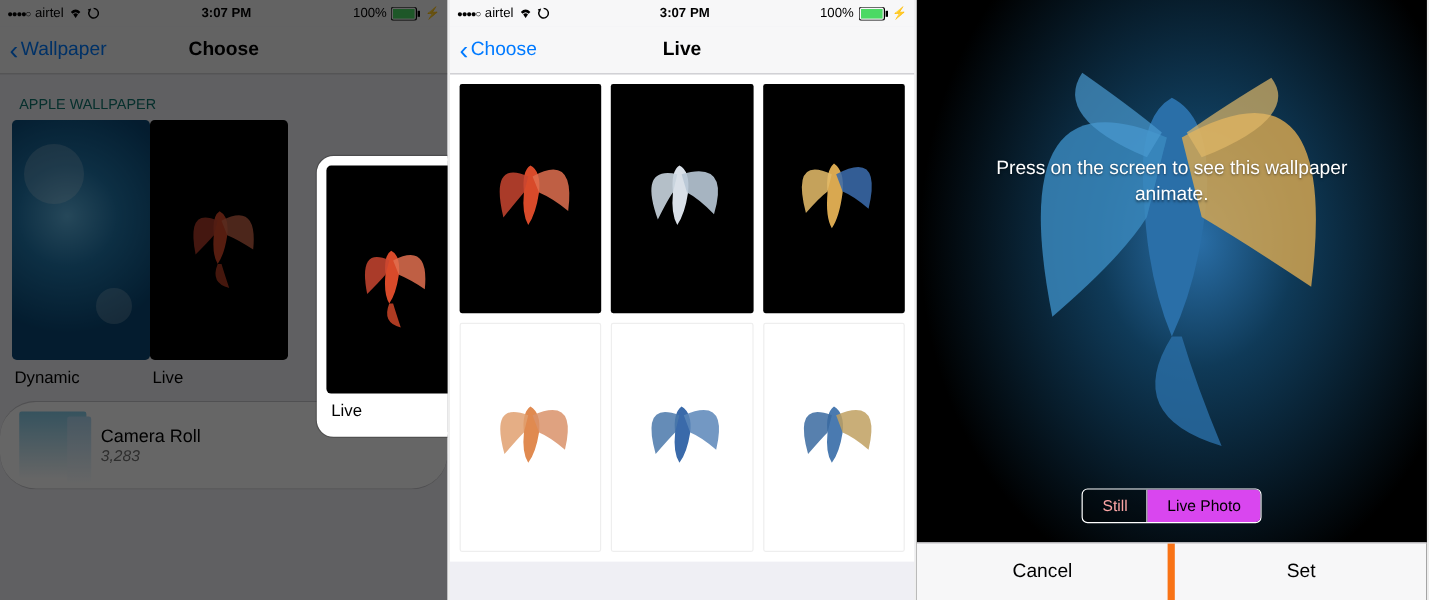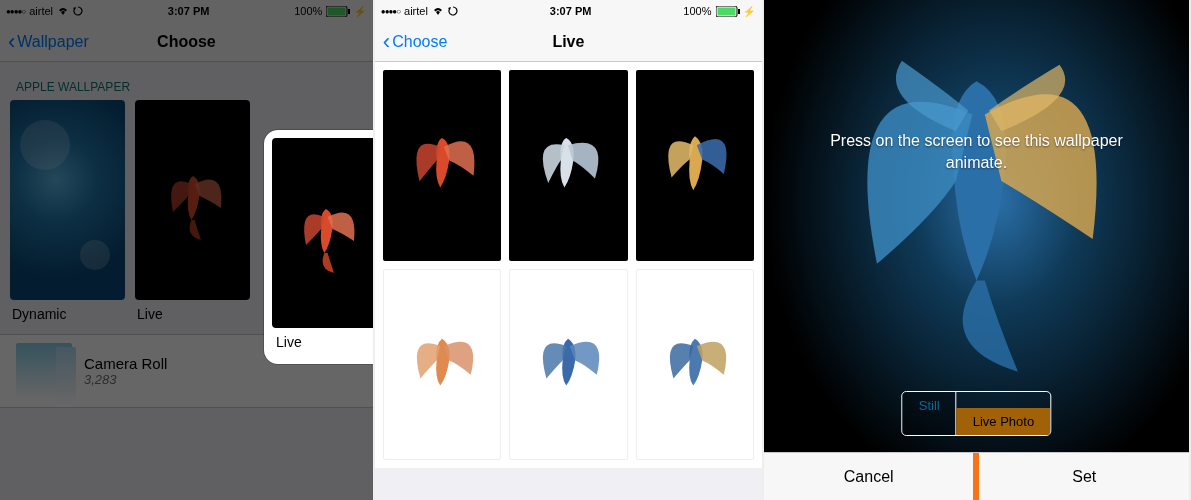--- a/index.html
+++ b/index.html
@@ -14,34 +14,34 @@
   .s1 .status-bar, .s2 .status-bar { height: 22px; background: #f7f7f8; display: flex; align-items: center; justify-content: space-between; padding: 0 6px; font-size: 11px; font-weight: 500; color: #000; }
   .status-left, .status-right { display: flex; align-items: center; gap: 4px; }
   .dots { font-size: 8px; letter-spacing: -1px; }
   .wifi, .refresh, .battery-icon { font-size: 10px; }
   .nav-bar { height: 40px; background: #f7f7f8; border-bottom: 1px solid #c8c7cc; display: flex; align-items: center; position: relative; }
   .back-btn { color: #007aff; font-size: 16px; padding: 0 8px; display: flex; align-items: center; }
   .back-btn .chev { font-size: 22px; margin-right: 2px; font-weight: 300; }
   .nav-title { position: absolute; left: 0; right: 0; text-align: center; font-size: 16px; font-weight: 600; color: #000; pointer-events: none; }
 
   .section-header { font-size: 12px; color: #0f766e; padding: 18px 16px 6px; text-transform: uppercase; }
-  .thumb-row { display: flex; gap: 10px; padding: 0 10px; }
+  .thumb-row { display: flex; padding: 0 10px; }
   .thumb-col { width: 115px; }
   .thumb { width: 115px; height: 200px; border-radius: 4px; background: #000; overflow: hidden; position: relative; }
   .thumb-label { font-size: 14px; color: #000; padding: 6px 2px; }
   .dynamic-bg { background: radial-gradient(circle at 40% 40%, #5fb3e0 0%, #2176aa 30%, #0a4876 70%); position: relative; }
   .dynamic-bg::before, .dynamic-bg::after { content:""; position:absolute; border-radius:50%; background: rgba(255,255,255,0.2); }
   .dynamic-bg::before { width:50px; height:50px; top:20px; left:10px; }
   .dynamic-bg::after { width:30px; height:30px; bottom:30px; right:15px; }
   .stills-bg { background: linear-gradient(135deg, #9eb8d8 0%, #5a86b8 50%, #2a5a8a 100%); position:relative; }
   .stills-bg::before { content:""; position:absolute; top:30px; left:-10px; width:90px; height:90px; border-radius:50%; background: rgba(255,255,255,0.25); filter: blur(2px); }
   .live-bg { background: #000; display:flex; align-items:center; justify-content:center; }
   .fish { width: 80%; height: 55%; display:flex; align-items:center; justify-content:center; }
 
-  .photos-cell { background: #fff; border-top: 1px solid #c8c7cc; border-bottom: 1px solid #c8c7cc; display: flex; align-items: center; padding: 8px 16px; margin-top: 6px; }
+  .photos-cell { background: #fff; border-top: 1px solid #c8c7cc; border-bottom: 1px solid #c8c7cc; display: flex; align-items: center; padding: 8px 16px; margin-top: 6px; border-radius: 30px; }
   .photos-thumb { width: 56px; height: 56px; background: linear-gradient(to bottom, #87ceeb, #fff); margin-right: 12px; border-radius: 2px; position:relative; }
   .photos-thumb::after{content:""; position:absolute; right:-4px; top:4px; bottom:-4px; width:20px; background: linear-gradient(to bottom, #b0daf4, #fff); border-radius:2px;}
   .photos-info .title { font-size: 15px; color: #000; }
   .photos-info .count { font-size: 13px; color: #737373; font-style: italic; }
 
   .dim-overlay { position: absolute; inset: 0; background: rgba(0,0,0,0.6); pointer-events: none; }
   .highlight { position: absolute; border: 4px solid #fff; border-radius: 14px; box-shadow: 0 0 0 1px rgba(0,0,0,0.2); background: #fff; }
   .highlight.one { top: 130px; left: 264px; width: 123px; height: 234px; padding:4px; }
   .highlight .thumb { width: 100%; height: 190px; }
   .highlight .thumb-label { color: #000; padding: 6px 4px 0; }
@@ -50,23 +50,23 @@
   .live-grid { background: #fff; padding: 8px; display: grid; grid-template-columns: repeat(3, 1fr); gap: 8px; }
   .live-thumb { aspect-ratio: 0.62; border-radius: 2px; display:flex; align-items:center; justify-content:center; }
   .dark { background: #000; }
   .light { background: #fff; border: 1px solid #eee; }
 
   
   .s3-bg { position: absolute; inset: 0; background: radial-gradient(ellipse at 55% 40%, #2a6fa8 0%, #0f3a58 25%, #000 70%); }
   .fish-large { position:absolute; top:15px; left:15px; right:15px; bottom:120px; }
   .overlay-text { position: absolute; top: 130px; left: 40px; right: 40px; text-align: center; color: #fff; font-size: 16px; line-height: 1.35; text-shadow: 0 1px 2px rgba(0,0,0,0.5); }
   .seg { position: absolute; bottom: 64px; left: 50%; transform: translateX(-50%); display: flex; border: 1px solid #fff; border-radius: 5px; overflow: hidden; }
-  .seg-item { padding: 6px 16px; font-size: 13px; color: #0369a1; border-right: 1px solid #fff; background: rgba(0,0,0,0.3); }
+  .seg-item { padding: 6px 16px; font-size: 13px; color: #fca5a5; border-right: 1px solid #fff; background: rgba(0,0,0,0.3); }
   .seg-item:last-child { border-right: none; }
-  .seg-item.sel { background: #a16207; color: #000; margin-top: 16px; }
+  .seg-item.sel { background: #d946ef; color: #000; }
   .bottom-bar { position: absolute; bottom: 0; left: 0; right: 0; height: 48px; background: #f7f7f8; display: flex; border-top: 1px solid #c8c7cc; }
   .bottom-btn { flex: 1; display: flex; align-items: center; justify-content: center; font-size: 16px; color: #000000; }
   .bottom-btn + .bottom-btn { border-left: 6px solid #f97316; }
 
   
   svg { display: block; }
 </style>
 </head>
 <body>
 

